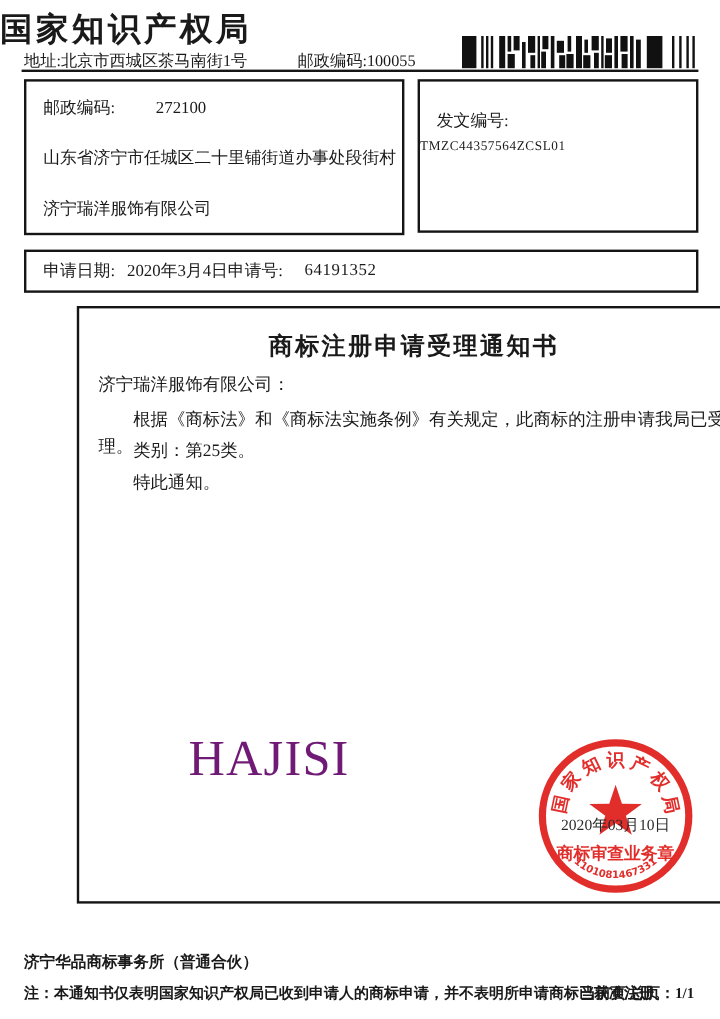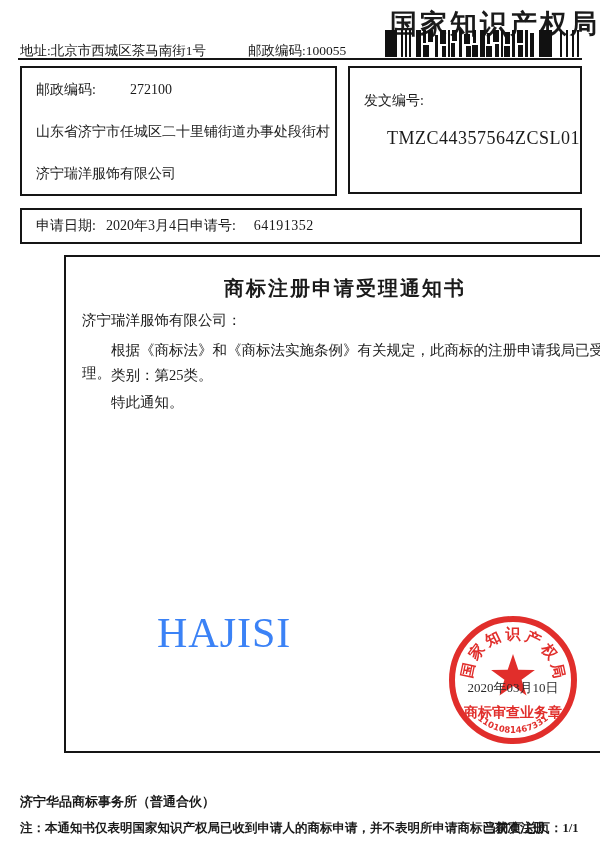--- a/index.html
+++ b/index.html
@@ -9,21 +9,21 @@
     width: 600px;
     height: 849px;
     background: #ffffff;
     font-family: "Liberation Serif", "DejaVu Serif", serif;
     color: #1a1a1a;
     overflow: hidden;
   }
   .doc-title {
     position: absolute;
     top: 6px; left: 0; width: 100%;
-    text-align: right;
+    text-align: left;
     font-size: 27px;
     font-weight: bold;
     letter-spacing: 3px;
   }
   .addr-line { position: absolute; top: 42px; font-size: 13.5px; }
   .hq-address { left: 20px; }
   .hq-postcode { left: 248px; }
   .barcode { position: absolute; left: 385px; top: 30px; }
   .rule {
     position: absolute;
@@ -37,21 +37,21 @@
     background: #fff;
   }
   .recipient-box { left: 20px; top: 66px; width: 317px; height: 130px; }
   .recipient-box .line { position: absolute; left: 14px; font-size: 14px; white-space: nowrap; }
   .rb-postcode { top: 13px; }
   .rb-postcode .val { margin-left: 34px; }
   .rb-address { top: 55px; }
   .rb-company { top: 97px; }
   .dispatch-box { left: 348px; top: 66px; width: 234px; height: 128px; }
   .dispatch-label { position: absolute; left: 14px; top: 24px; font-size: 14px; }
-  .dispatch-value { position: absolute; left: 0; top: 60px; width: 100%; text-align: right; font-size: 18px; letter-spacing: 0.5px; }
+  .dispatch-value { position: absolute; left: 0; top: 48px; width: 100%; text-align: left; font-size: 11px; letter-spacing: 0.5px; }
   .application-box {
     left: 20px; top: 208px; width: 562px; height: 36px;
     display: flex; align-items: center;
     font-size: 14px;
   }
   .application-box .lbl1 { margin-left: 14px; }
   .application-box .val1 { margin-left: 10px; }
   .application-box .lbl2 { }
   .application-box .val2 { margin-left: 18px; letter-spacing: 0.5px; }
   .main-box { left: 20px; top: 255px; width: 562px; height: 498px; margin-left: 44px; }
@@ -64,21 +64,21 @@
   }
   .salutation { position: absolute; top: 54px; left: 16px; font-size: 14.5px; }
   .body-par { position: absolute; top: 82px; left: 16px; right: 12px; font-size: 14.5px; text-indent: 2em; line-height: 1.6; }
   .category-par { position: absolute; top: 109px; left: 16px; font-size: 14.5px; text-indent: 2em; }
   .closing-par { position: absolute; top: 136px; left: 16px; font-size: 14.5px; text-indent: 2em; }
   .trademark {
     position: absolute; top: 352px; left: 91px;
     font-family: "Liberation Serif", "DejaVu Serif", serif;
     font-size: 42px;
     letter-spacing: 1px;
-    color: #3b82f6;
+    color: #701a75;
   }
   .seal { position: absolute; left: 380px; top: 356px; width: 134px; height: 134px; opacity: 0.93; }
   .seal text { text-anchor: middle; }
   .seal-ring-char {
     font-size: 15px; font-weight: bold;
     fill: #df1f1c;
     dominant-baseline: central;
     font-family: "Liberation Serif", "DejaVu Serif", serif;
   }
   .seal-serial-char {

